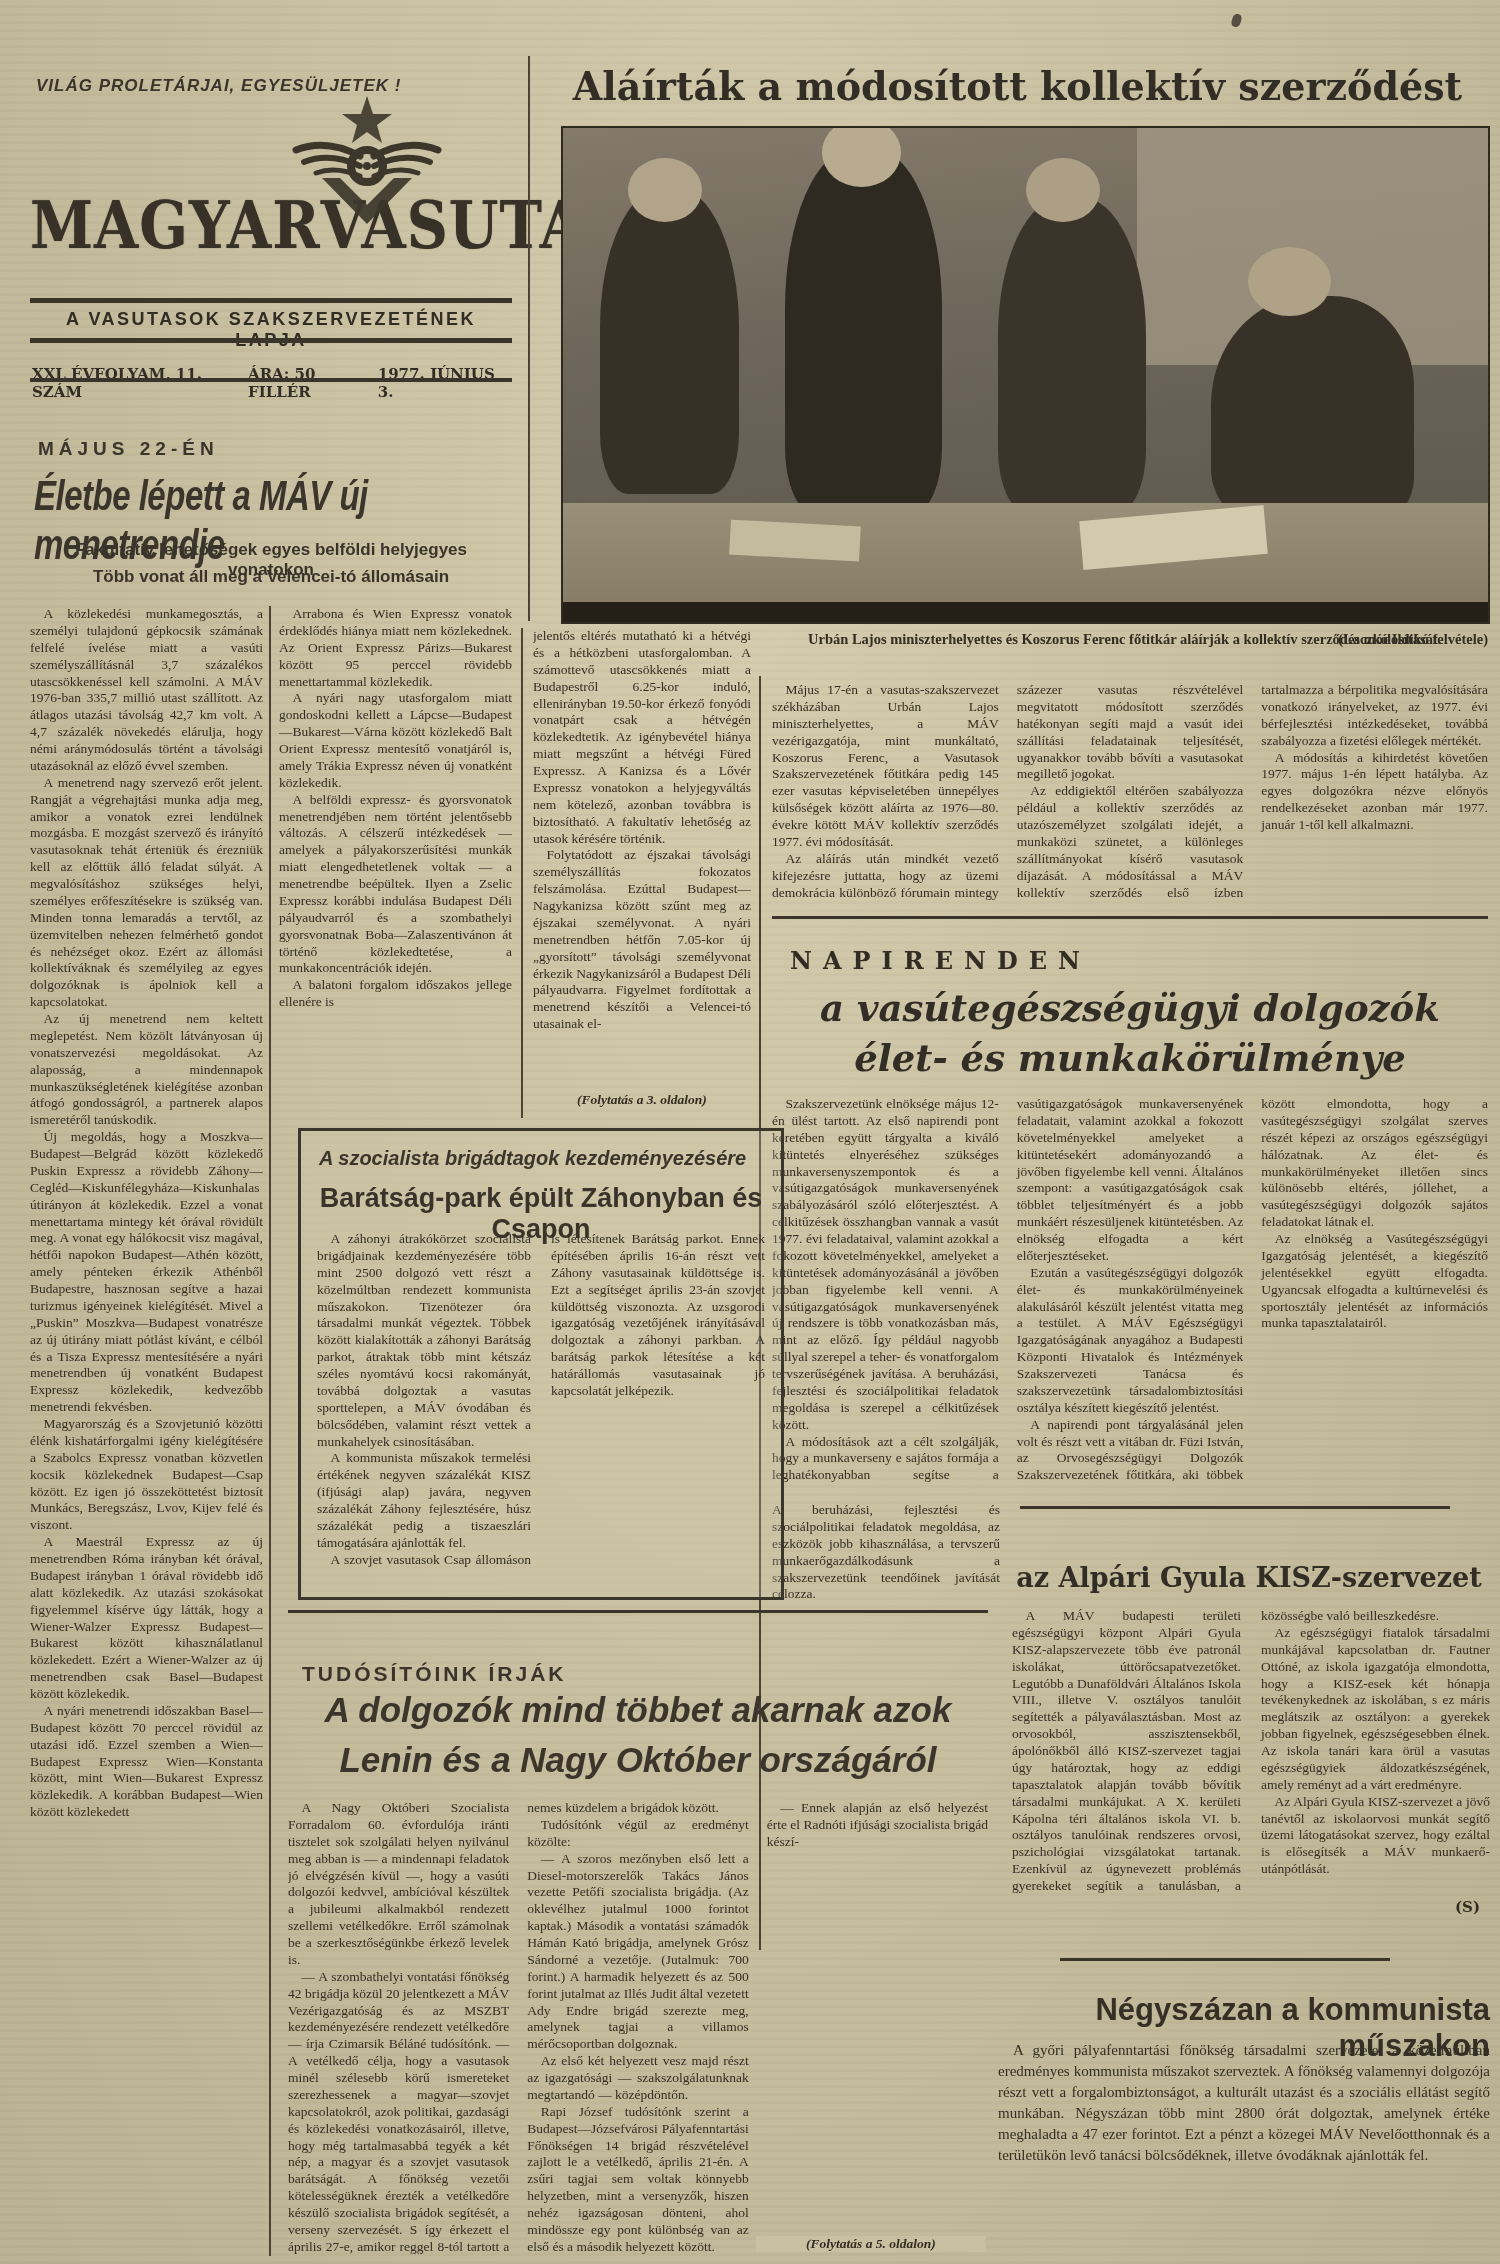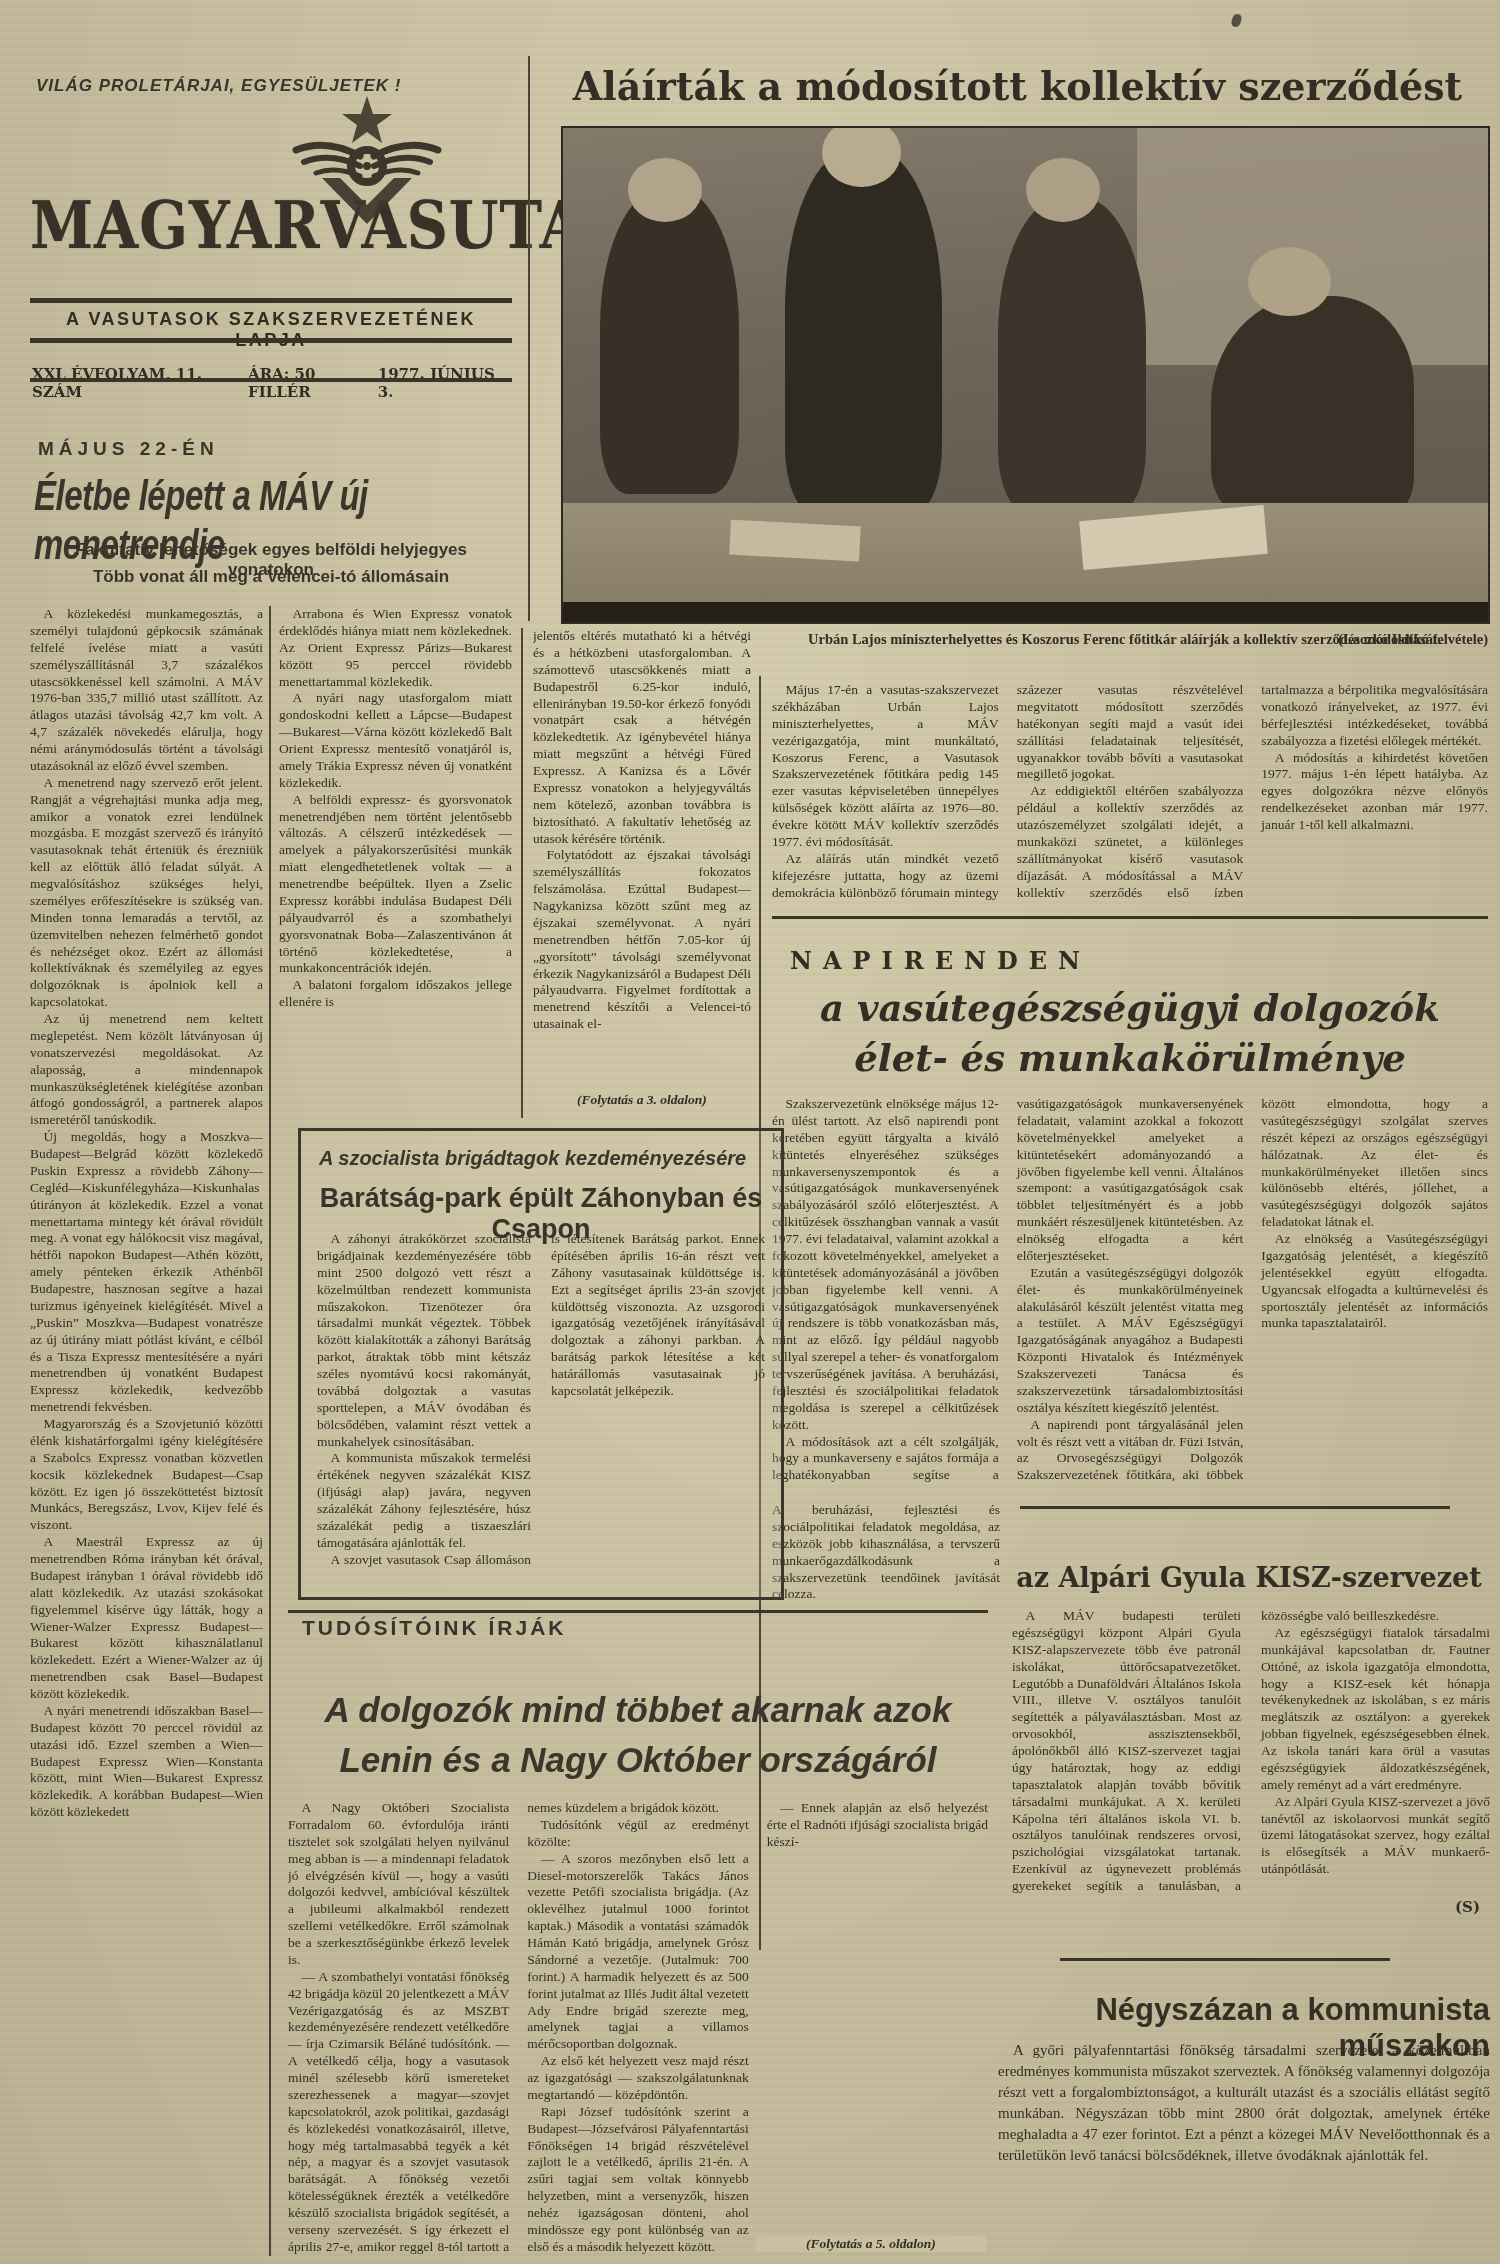--- a/index.html
+++ b/index.html
@@ -145,21 +145,21 @@
 
   <div class="abs box" style="left:266px;top:1128px;width:480px;height:466px;">
     <div class="abs hl-sans-i" style="left:18px;top:16px;font-size:20px;">A szocialista brigádtagok kezdeményezésére</div>
     <div class="abs" style="left:12px;top:52px;width:456px;text-align:center;font:bold 27px 'Liberation Sans',sans-serif;color:#39332a;">Barátság-park épült Záhonyban és Csapon</div>
     <div class="abs bt cols2" style="left:16px;top:100px;width:448px;height:348px;">  A záhonyi átrakókörzet szocialista brigádjainak kezdeményezésére több mint 2500 dolgozó vett részt a közelmúltban rendezett kommunista műszakokon. Tizenötezer óra társadalmi munkát végeztek. Többek között kialakították a záhonyi Barátság parkot, átraktak több mint kétszáz széles nyomtávú kocsi rakományát, továbbá dolgoztak a vasutas sporttelepen, a MÁV óvodában és bölcsődében, valamint részt vettek a munkahelyek csinosításában.
   A kommunista műszakok termelési értékének negyven százalékát KISZ (ifjúsági alap) javára, negyven százalékát Záhony fejlesztésére, húsz százalékát pedig a tiszaeszlári támogatására ajánlották fel.
   A szovjet vasutasok Csap állomáson is létesítenek Barátság parkot. Ennek építésében április 16-án részt vett Záhony vasutasainak küldöttsége is. Ezt a segítséget április 23-án szovjet küldöttség viszonozta. Az uzsgorodi igazgatóság vezetőjének irányításával dolgoztak a záhonyi parkban. A barátság parkok létesítése a két határállomás vasutasainak jó kapcsolatát jelképezik.</div>
   </div>
 
   <div class="abs rule-h" style="left:288px;top:1610px;width:700px;height:3px;"></div>
-  <div class="abs" style="left:302px;top:1616px;font:bold 21px 'Liberation Sans',sans-serif;letter-spacing:3px;color:#3a342b;">TUDÓSÍTÓINK ÍRJÁK</div>
+  <div class="abs" style="left:302px;top:1662px;font:bold 21px 'Liberation Sans',sans-serif;letter-spacing:3px;color:#3a342b;">TUDÓSÍTÓINK ÍRJÁK</div>
   <div class="abs hl-sans-i" style="left:288px;top:1690px;width:700px;font-size:35px;text-align:center;">A dolgozók mind többet akarnak azok</div>
   <div class="abs hl-sans-i" style="left:288px;top:1740px;width:700px;font-size:35px;text-align:center;">Lenin és a Nagy Október országáról</div>
   <div class="abs bt cols3" style="left:288px;top:1800px;width:700px;height:456px;">  A Nagy Októberi Szocialista Forradalom 60. évfordulója iránti tisztelet sok szolgálati helyen nyilvánul meg abban is — a mindennapi feladatok jó elvégzésén kívül —, hogy a vasúti dolgozói kedvvel, ambícióval készültek a jubileumi alkalmakból rendezett szellemi vetélkedőkre. Erről számolnak be a szerkesztőségünkbe érkező levelek is.
   — A szombathelyi vontatási főnökség 42 brigádja közül 20 jelentkezett a MÁV Vezérigazgatóság és az MSZBT kezdeményezésére rendezett vetélkedőre — írja Czimarsik Béláné tudósítónk. — A vetélkedő célja, hogy a vasutasok minél szélesebb körű ismereteket szerezhessenek a magyar—szovjet kapcsolatokról, azok politikai, gazdasági és közlekedési vonatkozásairól, illetve, hogy még tartalmasabbá tegyék a két nép, a magyar és a szovjet vasutasok barátságát. A főnökség vezetői kötelességüknek érezték a vetélkedőre készülő szocialista brigádok segítését, a verseny szervezését. S így érkezett el április 27-e, amikor reggel 8-tól tartott a nemes küzdelem a brigádok között.
   Tudósítónk végül az eredményt közölte:
   — A szoros mezőnyben első lett a Diesel-motorszerelők Takács János vezette Petőfi szocialista brigádja. (Az oklevélhez jutalmul 1000 forintot kaptak.) Második a vontatási számadók Hámán Kató brigádja, amelynek Grósz Sándorné a vezetője. (Jutalmuk: 700 forint.) A harmadik helyezett és az 500 forint jutalmat az Illés Judit által vezetett Ady Endre brigád szerezte meg, amelynek tagjai a villamos mérőcsoportban dolgoznak.
   Az első két helyezett vesz majd részt az igazgatósági — szakszolgálatunknak megtartandó — középdöntőn.
   Rapi József tudósítónk szerint a Budapest—Józsefvárosi Pályafenntartási Főnökségen 14 brigád részvételével zajlott le a vetélkedő, április 21-én. A zsűri tagjai sem voltak könnyebb helyzetben, mint a versenyzők, hiszen nehéz igazságosan dönteni, ahol mindössze egy pont különbség van az első és a második helyezett között.
   — Ennek alapján az első helyezést érte el Radnóti ifjúsági szocialista brigád készí-</div>
   <div class="abs cont" style="left:756px;top:2236px;width:230px;background:#c9c0a1;">(Folytatás a 5. oldalon)</div>

